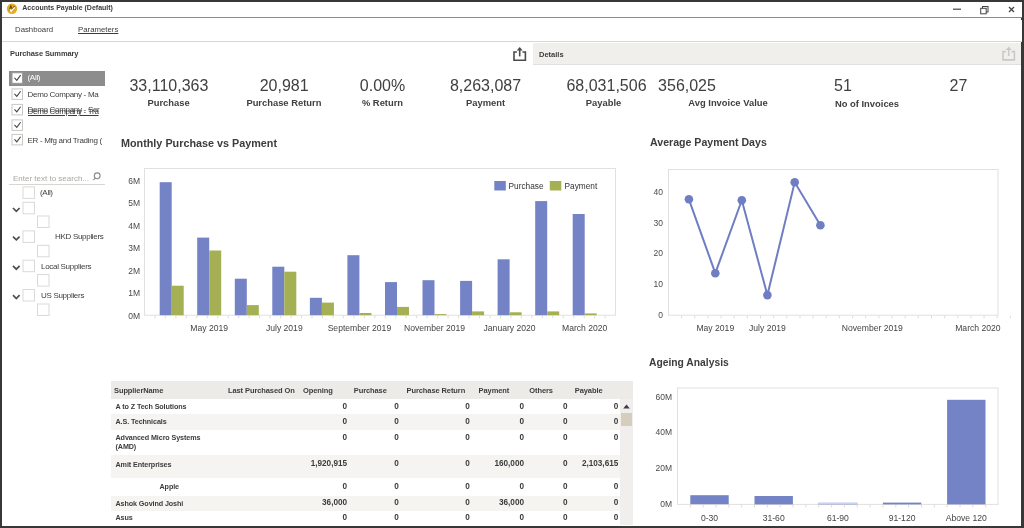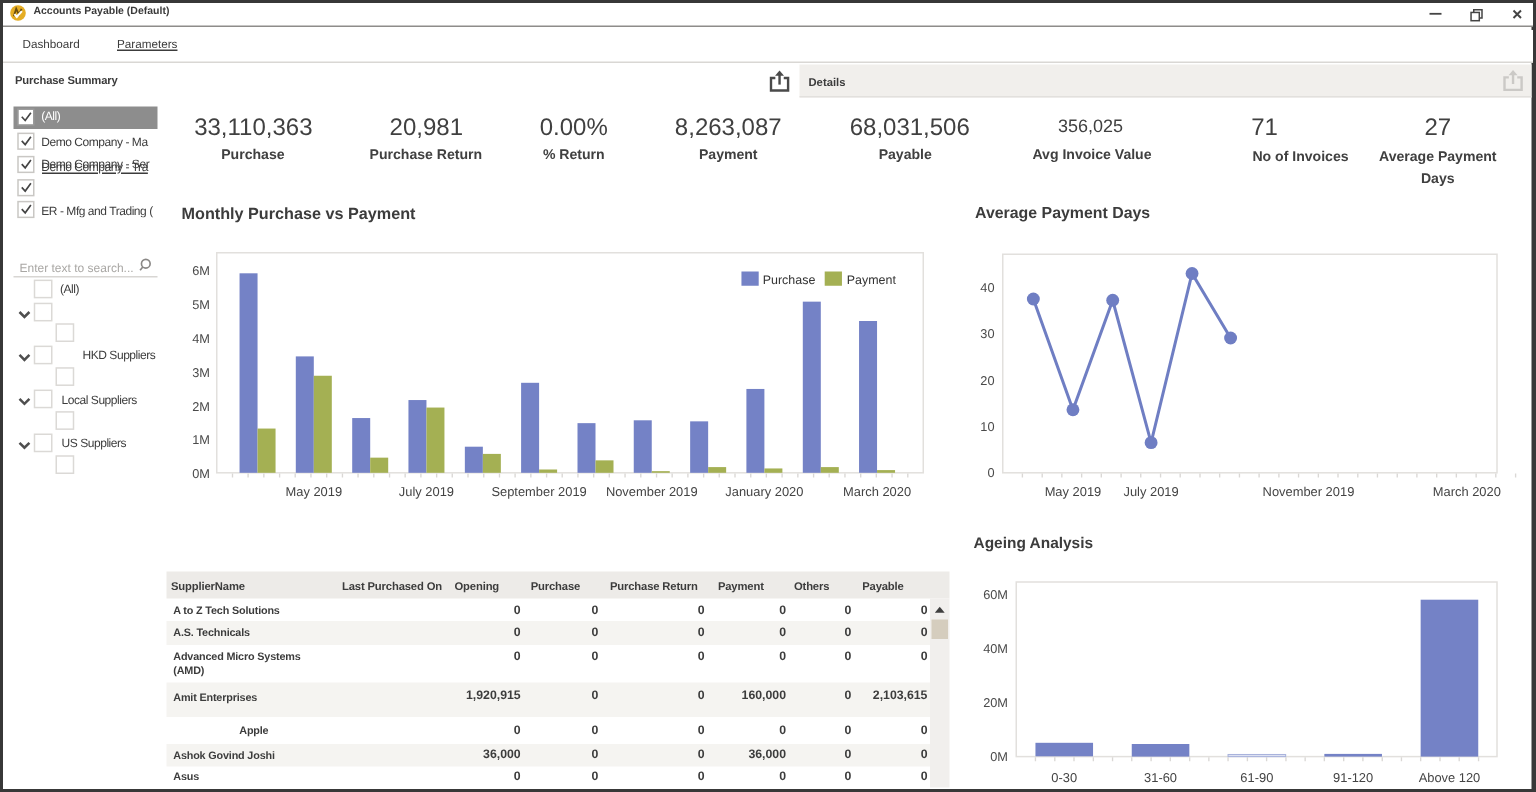--- a/index.html
+++ b/index.html
@@ -109,26 +109,25 @@
   <div class="abs ctr" style="left:168.9px;top:77px;font-size:16px;color:#404040;">33,110,363</div>
   <div class="abs ctr b" style="left:168.6px;top:96.8px;font-size:9.4px;color:#404040;">Purchase</div>
   <div class="abs ctr" style="left:284.2px;top:77px;font-size:16px;color:#404040;">20,981</div>
   <div class="abs ctr b" style="left:283.9px;top:96.8px;font-size:9.4px;color:#404040;">Purchase Return</div>
   <div class="abs ctr" style="left:382.5px;top:77px;font-size:16px;color:#404040;">0.00%</div>
   <div class="abs ctr b" style="left:382.5px;top:96.8px;font-size:9.4px;color:#404040;">% Return</div>
   <div class="abs ctr" style="left:485.5px;top:77px;font-size:16px;color:#404040;">8,263,087</div>
   <div class="abs ctr b" style="left:485.5px;top:96.8px;font-size:9.4px;color:#404040;">Payment</div>
   <div class="abs ctr" style="left:606.5px;top:77px;font-size:16px;color:#404040;">68,031,506</div>
   <div class="abs ctr b" style="left:603.5px;top:96.8px;font-size:9.4px;color:#404040;">Payable</div>
-  <div class="abs ctr" style="left:727px;top:77px;font-size:12px;color:#404040;">356,025</div>
+  <div class="abs ctr" style="left:687px;top:77px;font-size:16px;color:#404040;">356,025</div>
   <div class="abs ctr b" style="left:728px;top:96.8px;font-size:9.4px;color:#404040;">Avg Invoice Value</div>
-  <div class="abs ctr" style="left:843px;top:77px;font-size:16px;color:#404040;">71</div>
+  <div class="abs ctr" style="left:843px;top:77px;font-size:16px;color:#404040;">51</div>
   <div class="abs ctr b" style="left:843px;top:98px;font-size:9.4px;color:#404040;margin-left:24px;">No of Invoices</div>
   <div class="abs ctr" style="left:958.5px;top:77px;font-size:16px;color:#404040;">27</div>
-  <div class="abs ctr b" style="left:958.5px;top:96.8px;font-size:9.4px;color:#404040;line-height:14.8px;">Average Payment<br>Days</div>
 
   <div class="abs b" style="left:121px;top:136.5px;font-size:10.8px;color:#3c3c3c;">Monthly Purchase vs Payment</div>
   <div class="abs b" style="left:650px;top:136px;font-size:10.6px;color:#3c3c3c;">Average Payment Days</div>
   <div class="abs b" style="left:649px;top:357px;font-size:10.3px;color:#3c3c3c;">Ageing Analysis</div>
   <svg class="abs" style="left:0;top:0;" width="1024" height="528" font-family="&quot;Liberation Sans&quot;,sans-serif">
 
     <rect x="144.5" y="168.5" width="471" height="146.7" fill="none" stroke="#e2e0dd"></rect>
     <g font-size="8.5px" fill="#4a4a4a" text-anchor="end">
       <text x="140" y="318.8">0M</text>
         <text x="140" y="296.3">1M</text>

